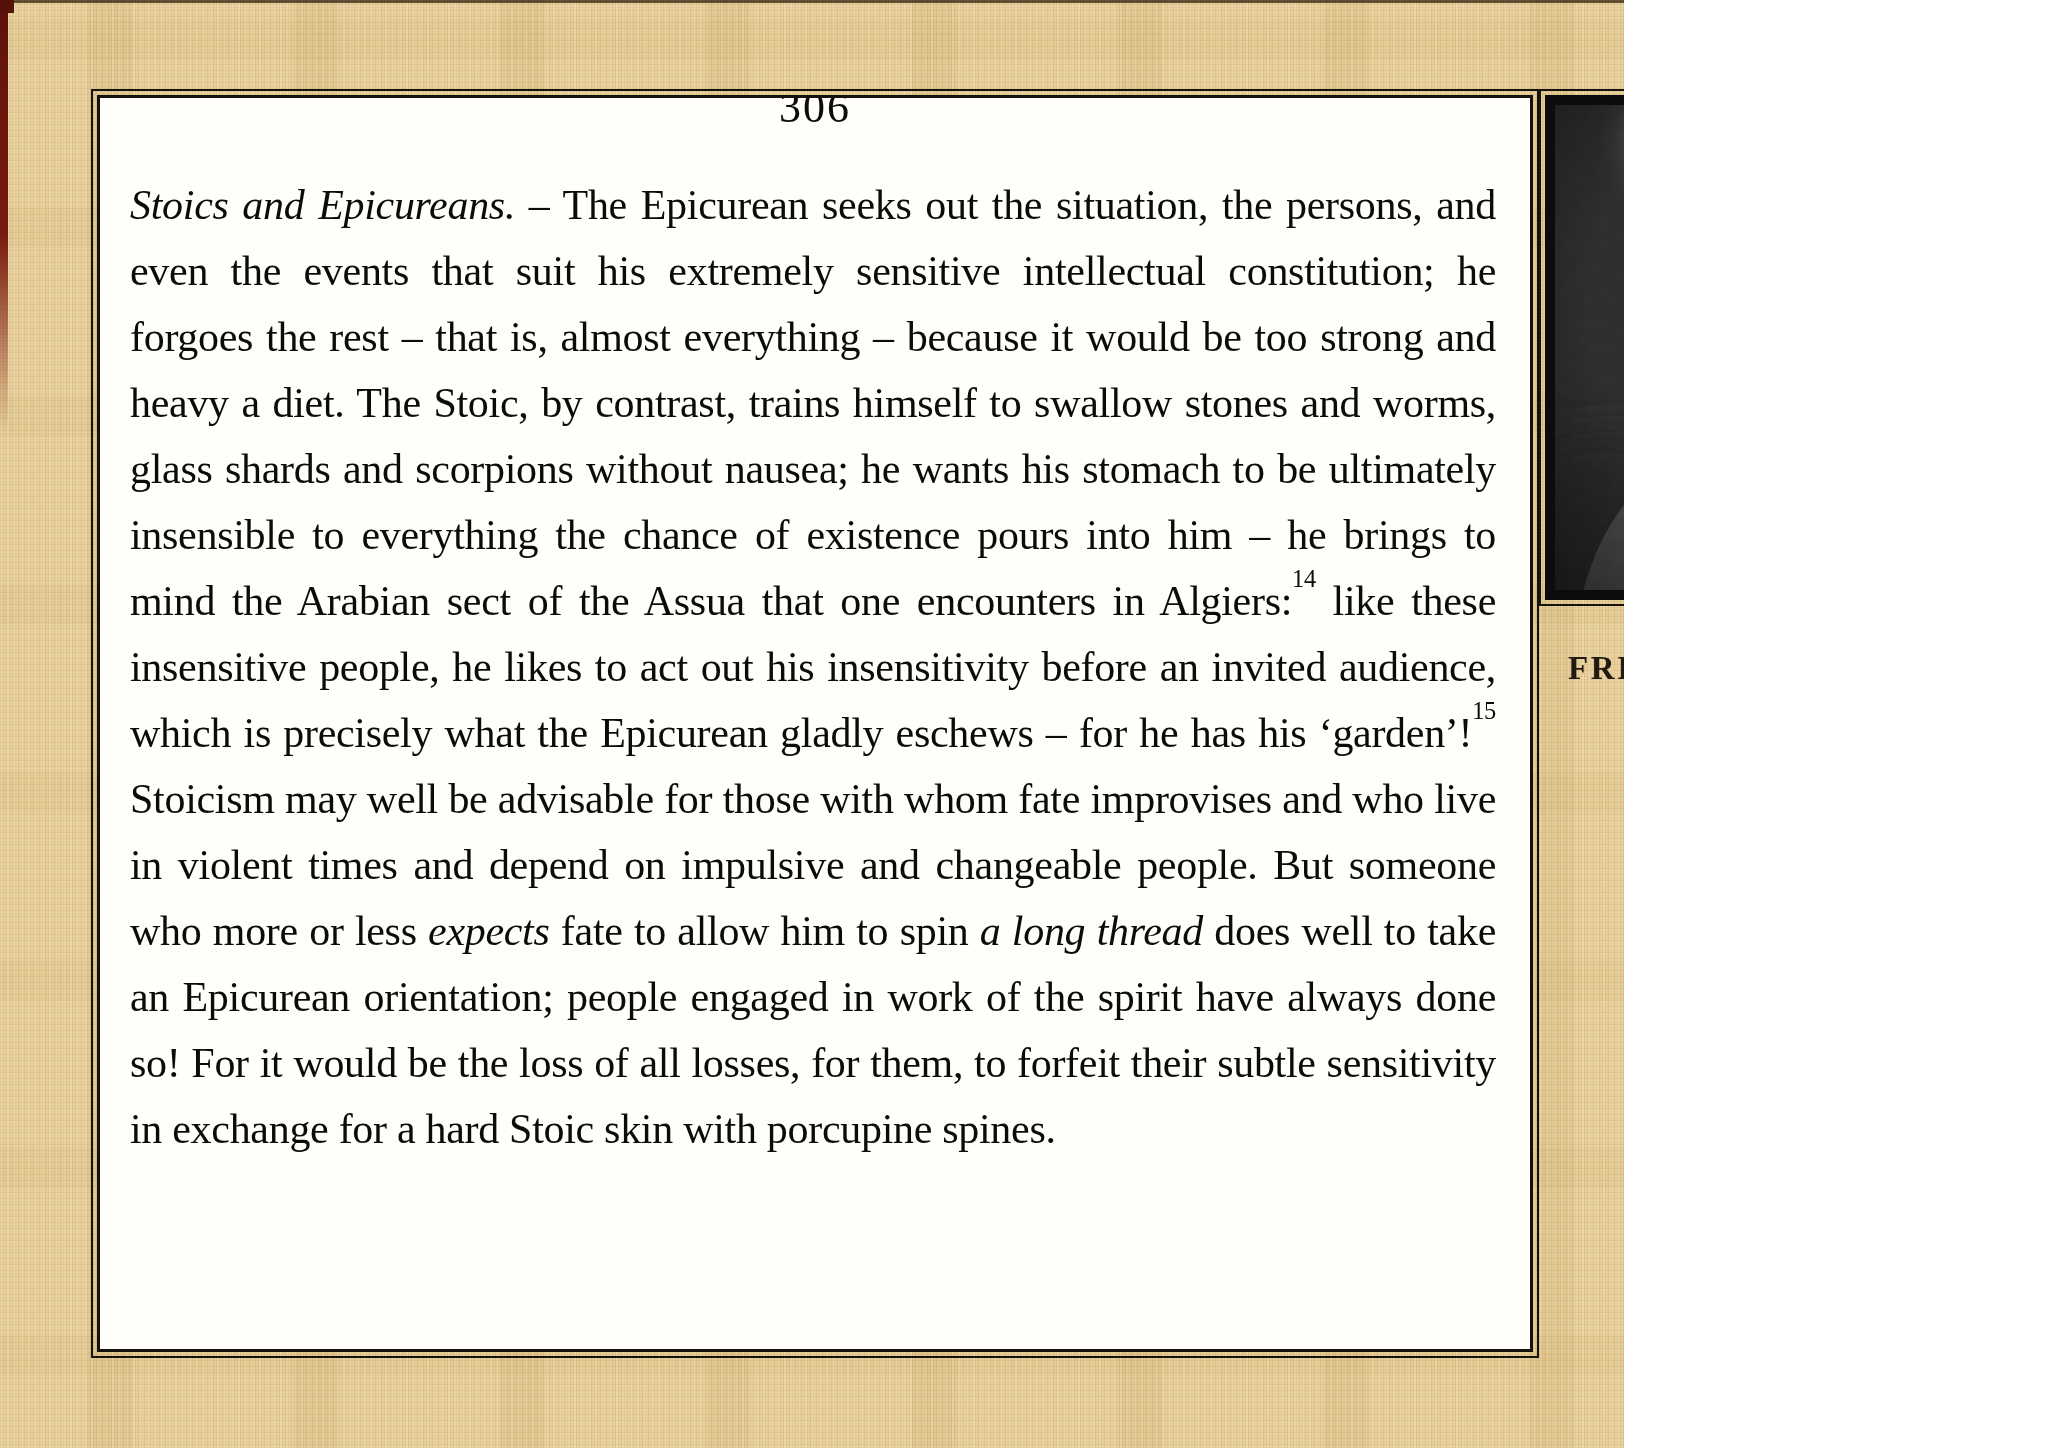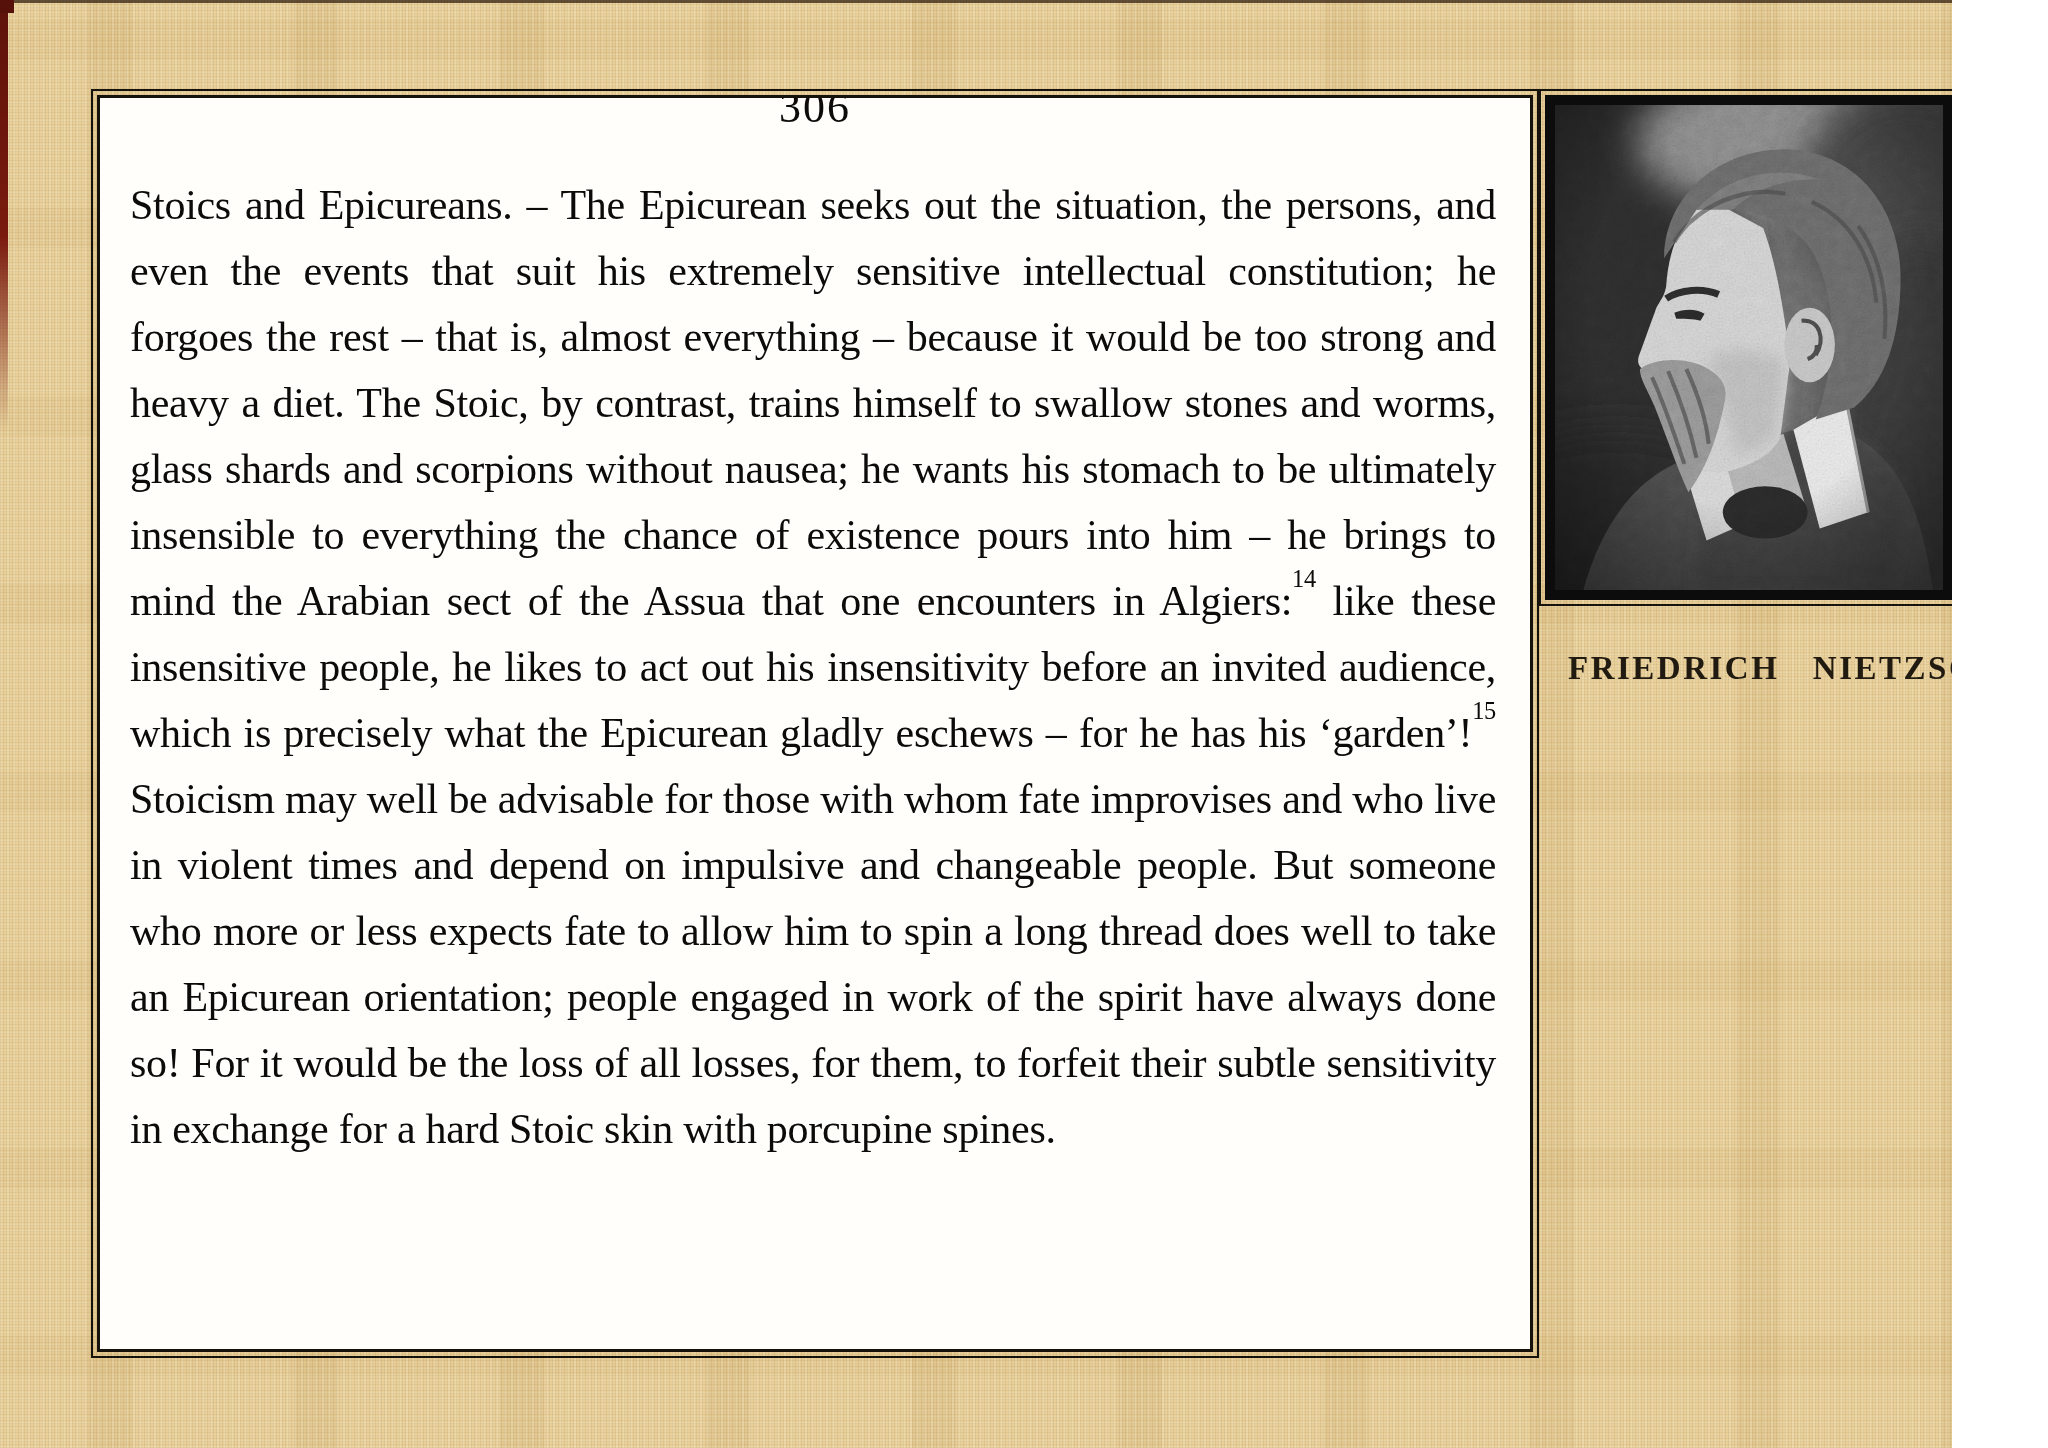--- a/index.html
+++ b/index.html
@@ -1,20 +1,20 @@
 <!DOCTYPE html>
 <html style="--bg: #e9d09a; --panel: #fffefb; --rule: #15110b; --ink: #0d0b09; --maroon: #7a1a0e;"><head>
 <meta charset="utf-8">
 <style>
   html,body{margin:0;padding:0;}
   body{width:2048px;height:1448px;font-family:"Liberation Serif",serif;}
 
   
   .stage{
-    position:relative;width:1952px;height:1448px;overflow:hidden;
+    position:relative;width:1624px;height:1448px;overflow:hidden;
     background-color:var(--bg,#e9d09a);
     background-image:
       repeating-linear-gradient(90deg, rgba(124,94,38,.10) 0 1px, transparent 1px 3px),
       repeating-linear-gradient(0deg,  rgba(124,94,38,.08) 0 1px, transparent 1px 3px),
       repeating-linear-gradient(90deg, rgba(255,248,224,.18) 0 2px, transparent 2px 7px),
       repeating-linear-gradient(0deg,  rgba(255,248,224,.12) 0 2px, transparent 2px 6px),
       repeating-linear-gradient(90deg, transparent 0 88px, rgba(168,128,58,.10) 88px 132px, transparent 132px 206px),
       repeating-linear-gradient(0deg,  transparent 0 72px, rgba(206,172,106,.14) 72px 112px, transparent 112px 188px);
   }
 
@@ -35,21 +35,21 @@
   }
   .page-number{
     margin-top:-12px;text-align:center;
     font-size:44px;line-height:44px;letter-spacing:2px;color:var(--ink,#0d0b09);
   }
   .passage{
     margin:42px 34px 0 30px;
     font-size:42px;line-height:66px;letter-spacing:-0.3px;
     text-align:justify;color:var(--ink,#0d0b09);
   }
-  .passage .it{}
+  .passage .it{font-style:italic;}
   .passage sup{font-size:0.58em;line-height:0;position:relative;top:-0.52em;}
 
   
   .portrait{
     position:absolute;left:1545px;top:95px;width:408px;height:505px;margin:0;box-sizing:border-box;
     border:10px solid #0c0c0c;
     outline:2px solid #16130d;
     outline-offset:4px;
     background:#5e5e5e;
   }

